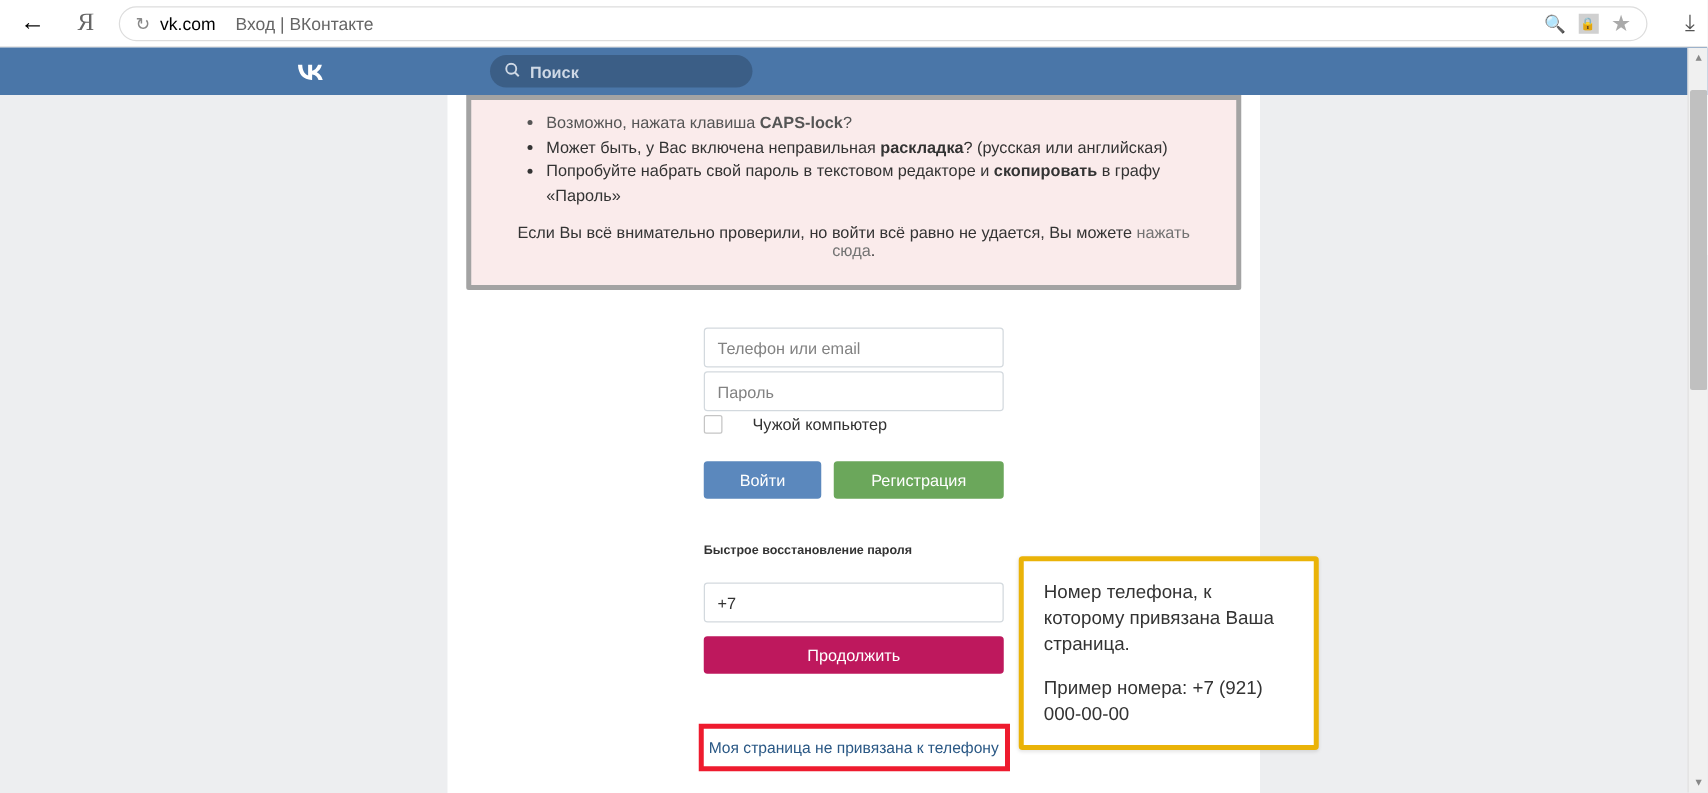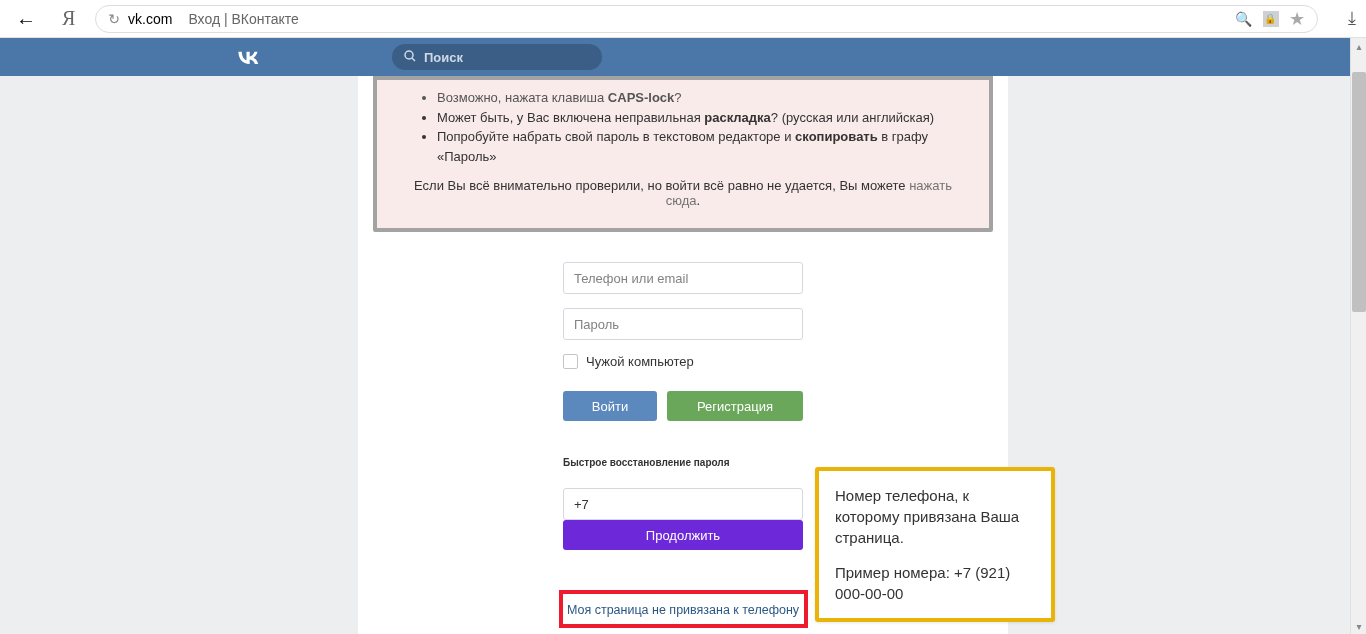--- a/index.html
+++ b/index.html
@@ -151,28 +151,28 @@
       margin: 30px auto 0;
     }
     .text-input {
       width: 100%;
       height: 32px;
       border: 1px solid #d3d9de;
       border-radius: 3px;
       padding: 0 10px;
       font-size: 13px;
       color: #333;
-      margin-bottom: 14px;
+      margin-bottom: 3px;
     }
     .text-input::placeholder { color: #828282; }
     
     .checkbox-row {
       display: flex;
       align-items: center;
-      gap: 8px;
+      gap: 24px;
       margin-bottom: 22px;
     }
     .checkbox-box {
       width: 15px; height: 15px;
       border: 1px solid #c5c5c5;
       border-radius: 2px;
       background: #fff;
     }
     .checkbox-label { font-size: 13px; color: #333; }
     
@@ -207,27 +207,27 @@
     }
     .qr-title {
       font-size: 10px;
       font-weight: bold;
       color: #333;
       margin-bottom: 20px;
     }
     .btn-continue {
       width: 100%;
       height: 30px;
-      background: #6d28d9;
+      background: #be185d;
       border: none;
       border-radius: 3px;
       font-size: 13px;
       color: #fff;
       cursor: pointer;
-      margin-top: 0;
+      margin-top: 11px;
     }
     
     
     .tooltip {
       position: absolute;
       left: 252px;
       top: 10px;
       width: 240px;
       background: #fff;
       border: 4px solid #eab308;

